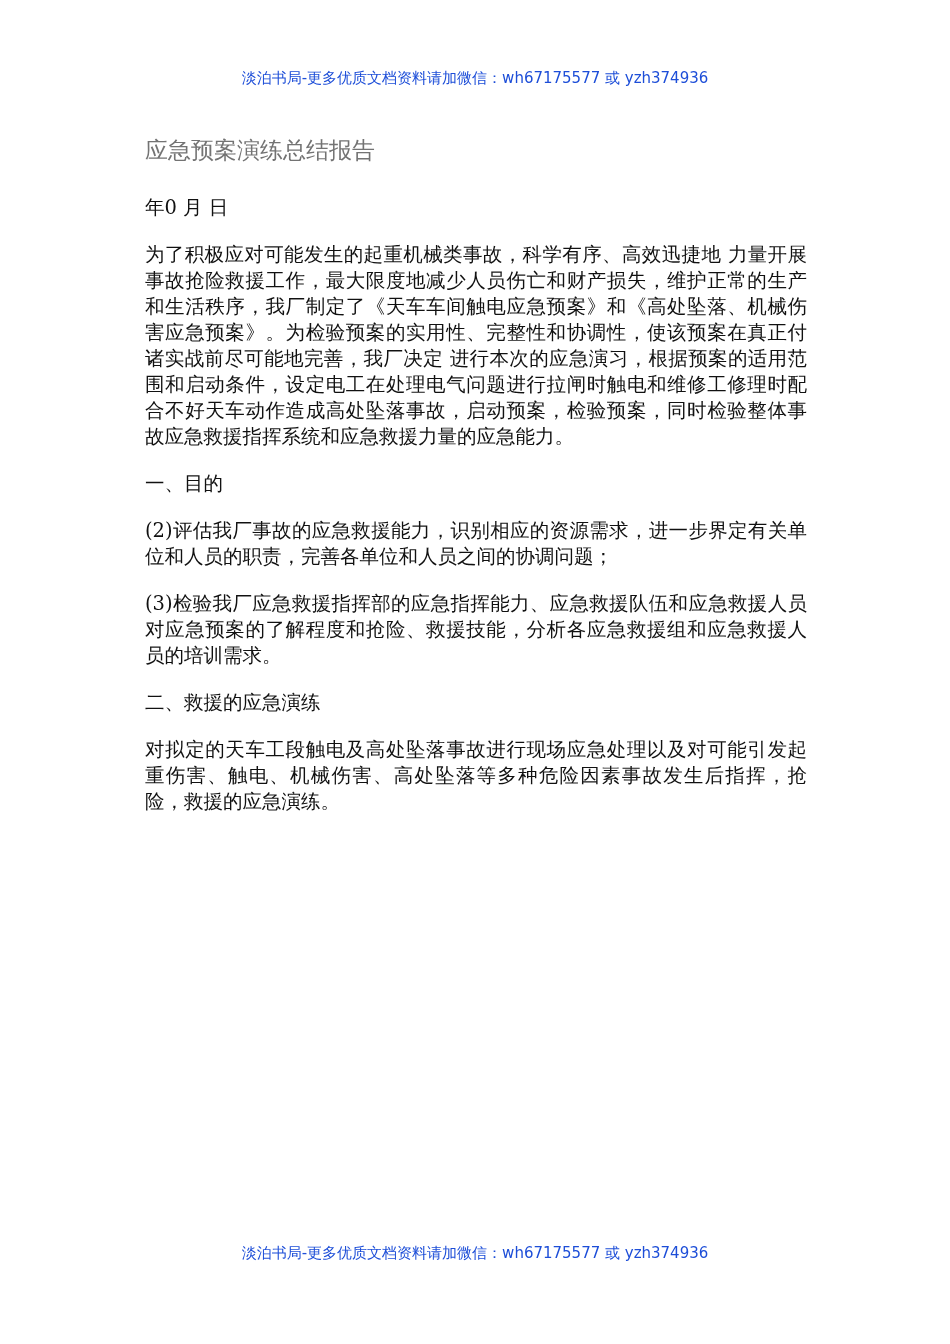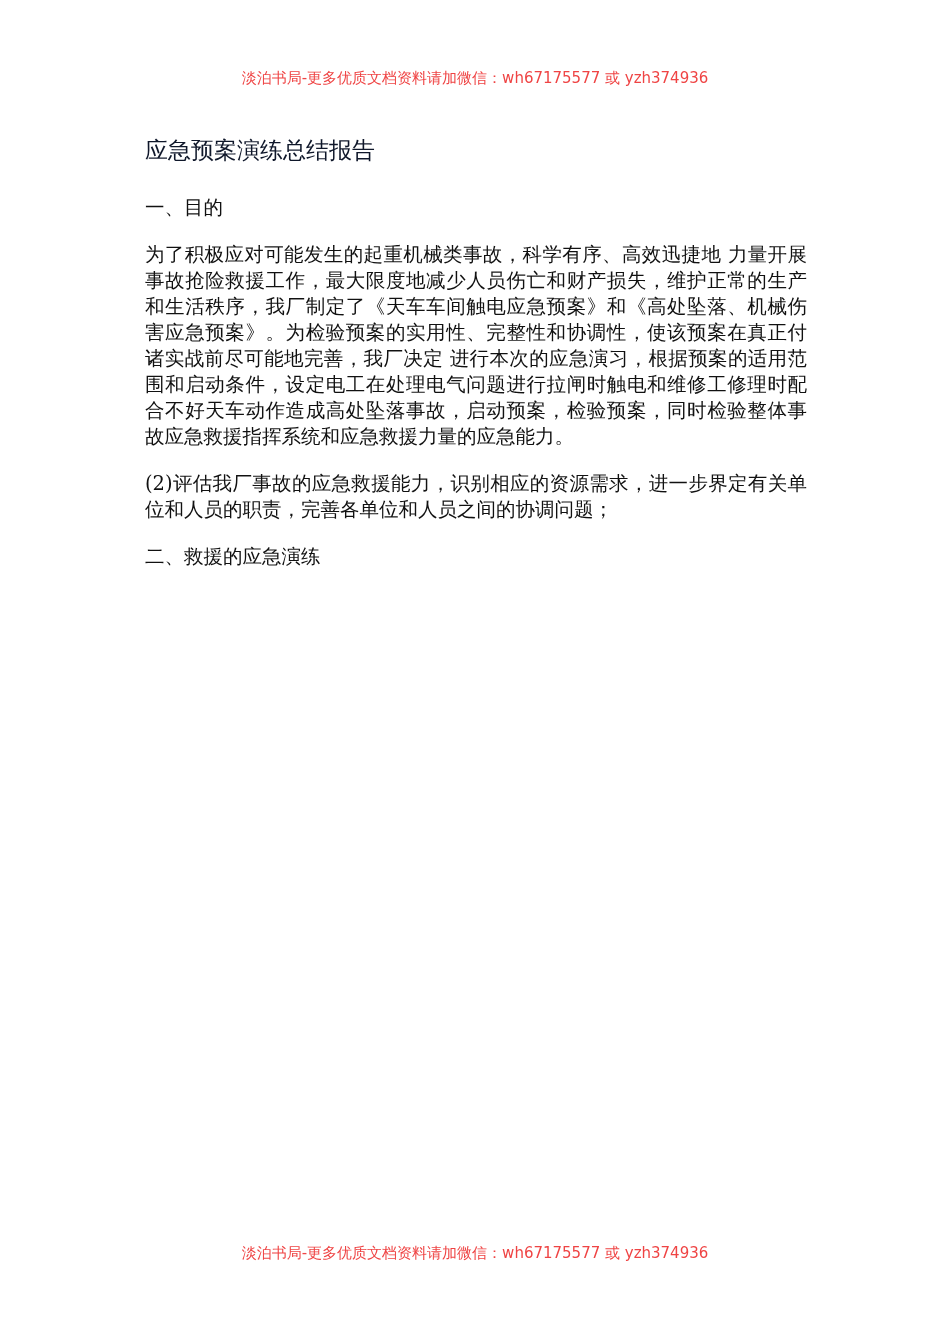--- a/index.html
+++ b/index.html
@@ -14,56 +14,59 @@
       overflow: hidden;
       color: #111111;
     }
     .watermark {
       position: absolute;
       left: 0;
       width: 950px;
       text-align: center;
       font-family: "DejaVu Sans", sans-serif;
       font-size: 15px;
-      color: #ef4444;
+      color: #1d4ed8;
       letter-spacing: 0px;
     }
     .watermark.top { top: 69px; }
     .watermark.bottom { top: 1244px; }
 
     .page {
       position: absolute;
       left: 145px;
       top: 134px;
       width: 662px;
       font-family: "DejaVu Serif", serif;
       font-size: 19.5px;
       line-height: 26px;
     }
     .title {
-      color: #0f172a;
+      color: #737373;
       font-size: 23px;
       line-height: 32px;
       margin: 0 0 29px 0;
       font-weight: normal;
     }
     .para {
       margin: 0 0 21px 0;
       text-align: justify;
     }
   </style>
 </head>
 <body>
 
 <div class="watermark top">淡泊书局-更多优质文档资料请加微信：wh67175577 或 yzh374936</div>
 
 <div class="page">
   <h1 class="title">应急预案演练总结报告</h1>
+  <p class="para">年0 月 日</p>
+  <p class="para">为了积极应对可能发生的起重机械类事故，科学有序、高效迅捷地 力量开展事故抢险救援工作，最大限度地减少人员伤亡和财产损失，维护正常的生产和生活秩序，我厂制定了《天车车间触电应急预案》和《高处坠落、机械伤害应急预案》。为检验预案的实用性、完整性和协调性，使该预案在真正付诸实战前尽可能地完善，我厂决定 进行本次的应急演习，根据预案的适用范围和启动条件，设定电工在处理电气问题进行拉闸时触电和维修工修理时配合不好天车动作造成高处坠落事故，启动预案，检验预案，同时检验整体事故应急救援指挥系统和应急救援力量的应急能力。</p>
+
   <p class="para">一、目的</p>
-
-  <p class="para">为了积极应对可能发生的起重机械类事故，科学有序、高效迅捷地 力量开展事故抢险救援工作，最大限度地减少人员伤亡和财产损失，维护正常的生产和生活秩序，我厂制定了《天车车间触电应急预案》和《高处坠落、机械伤害应急预案》。为检验预案的实用性、完整性和协调性，使该预案在真正付诸实战前尽可能地完善，我厂决定 进行本次的应急演习，根据预案的适用范围和启动条件，设定电工在处理电气问题进行拉闸时触电和维修工修理时配合不好天车动作造成高处坠落事故，启动预案，检验预案，同时检验整体事故应急救援指挥系统和应急救援力量的应急能力。</p>
   <p class="para">(2)评估我厂事故的应急救援能力，识别相应的资源需求，进一步界定有关单位和人员的职责，完善各单位和人员之间的协调问题；</p>
+  <p class="para">(3)检验我厂应急救援指挥部的应急指挥能力、应急救援队伍和应急救援人员对应急预案的了解程度和抢险、救援技能，分析各应急救援组和应急救援人员的培训需求。</p>
 
   <p class="para">二、救援的应急演练</p>
+  <p class="para">对拟定的天车工段触电及高处坠落事故进行现场应急处理以及对可能引发起重伤害、触电、机械伤害、高处坠落等多种危险因素事故发生后指挥，抢险，救援的应急演练。</p>
 
 </div>
 
 <div class="watermark bottom">淡泊书局-更多优质文档资料请加微信：wh67175577 或 yzh374936</div>
 
 </body></html>

